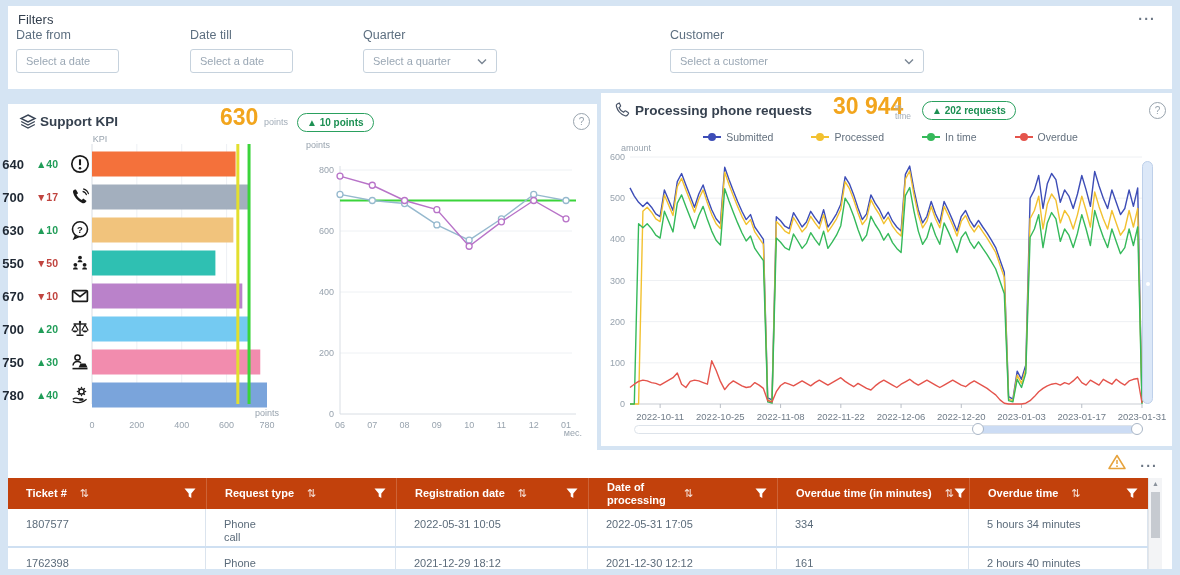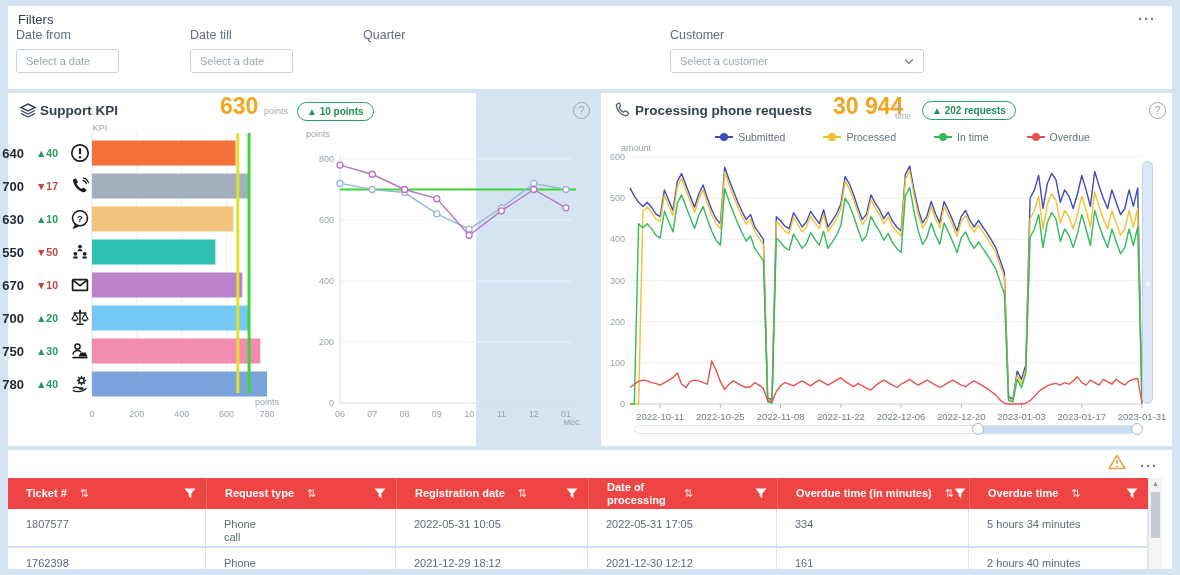--- a/index.html
+++ b/index.html
@@ -1,20 +1,20 @@
 <!DOCTYPE html>
 <html><head>
 <meta charset="utf-8">
 <style>
   html,body{margin:0;padding:0}
   body{width:1180px;height:575px;background:#d5e4f3;font-family:"Liberation Sans",sans-serif;overflow:hidden;position:relative}
   #page{position:absolute;inset:0}
   .card{position:absolute;background:#fff}
   #filters-card{left:8px;top:6px;width:1164px;height:83px}
-  #kpi-card{left:8px;top:93px;width:468px;height:353px}
+  #kpi-card{left:8px;top:104px;width:589px;height:353px}
   #req-card{left:601px;top:93px;width:571px;height:353px}
   #table-card{left:8px;top:450px;width:1164px;height:119px;overflow:hidden}
   .filters-title{position:absolute;left:10px;top:6px;font-size:13px;color:#333f4e}
   .dots{font-size:14px;font-weight:bold;color:#6b7684;letter-spacing:2px;line-height:14px;cursor:pointer}
   #filters-card .dots{position:absolute;right:16px;top:2px}
   .ffield{position:absolute}
   .f1{left:8px;top:22px}.f2{left:182px;top:22px}.f3{left:355px;top:22px}.f4{left:662px;top:22px}
   .flabel{font-size:12.5px;color:#5d6f80;margin-bottom:7px}
   .finput,.fselect{height:24px;border:1px solid #c6d2dd;border-radius:3px;font-size:11px;color:#9aa7b4;padding:0 9px;background:#fff;box-sizing:border-box;outline:none}
   .finput{width:103px}
@@ -30,32 +30,32 @@
   .badge{position:absolute;height:17px;border:1px solid #2aa05e;border-radius:10px;color:#1d9053;font-size:10px;font-weight:700;display:flex;align-items:center;padding:0 9px;background:#fff;white-space:nowrap}
   .qmark{position:absolute;width:15px;height:15px;border:1.2px solid #98a3ad;border-radius:50%;color:#98a3ad;font-size:10px;display:flex;align-items:center;justify-content:center;cursor:pointer}
   svg.chart{position:absolute;overflow:visible}
   .tick{font-size:9px;fill:#98a3ae}
   .tickd{font-size:9.5px;fill:#707c88}
   .kpi-row{position:absolute;left:0;width:82px;height:26px;display:flex;align-items:center;justify-content:flex-end;gap:12px}
   .kv{font-size:13px;font-weight:700;color:#1f2833}
   .kd{font-size:10.5px;font-weight:700}
   .kd.up{color:#209d58}.kd.down{color:#c0443f}
   .kic{width:20px;height:20px}
-  #legend{position:absolute;left:36px;top:38px;width:531px;display:flex;justify-content:center;gap:38px}
+  #legend{position:absolute;left:24px;top:38px;width:531px;display:flex;justify-content:center;gap:38px}
   .leg-item{display:flex;align-items:center;gap:5px;font-size:10.5px;color:#63707e}
   .leg-line{width:18px;height:2px;position:relative;display:inline-block}
   .leg-dot{position:absolute;left:5px;top:-3px;width:8px;height:8px;border-radius:50%}
   #hslider{position:absolute;left:33px;top:332px;width:502px;height:9px;background:#fff;border:1px solid #dde3ea;border-radius:5px;box-sizing:border-box}
   .hsel{position:absolute;left:343px;top:0;width:159px;height:7px;background:#ccdcf4;border-radius:4px}
   .hhandle{position:absolute;top:-3px;width:12px;height:12px;border-radius:50%;background:#fff;border:1px solid #a9b6c6;box-sizing:border-box}
   #vslider{position:absolute;left:541px;top:68px;width:11px;height:243px;background:#dce8f8;border:1px solid #bed0ea;border-radius:6px;box-sizing:border-box}
   .vdot{position:absolute;left:3px;top:120px;width:4px;height:4px;border-radius:50%;background:#fff}
   .tbl-topbar{position:absolute;right:14px;top:4px;display:flex;gap:14px;align-items:center}
   #tbl{position:absolute;left:0;top:28px;width:1140px}
-  .thead{display:flex;height:31px;background:#ef4444;color:#fff}
+  .thead{display:flex;height:31px;background:#c2410c;color:#fff}
   .th{display:flex;align-items:center;font-size:11px;font-weight:700;padding:0 10px 0 18px;box-sizing:border-box;border-left:1px solid rgba(255,255,255,.18)}
   .th:first-child{border-left:none}
   .th .lbl{line-height:1.15}
   .sort{margin-left:13px;font-size:11px;font-weight:400;opacity:.85;cursor:pointer}
   .funnelwrap{margin-left:auto;cursor:pointer;display:flex}
   .tr{display:flex;height:37px;background:#fff;border-bottom:2px solid #cfe0f2}
   .td{font-size:11px;color:#5b6b7a;display:flex;align-items:flex-start;padding:9px 10px 0 18px;box-sizing:border-box;border-right:1px solid #dbe4ee;line-height:1.2;overflow:hidden}
   .tbl-scroll{position:absolute;left:1140px;top:28px;width:14px;height:91px;background:#f3f4f6;border-left:1px solid #e2e5e9;box-sizing:border-box}
   .tbl-scroll-up{height:12px;font-size:7px;color:#8a929c;text-align:center;line-height:12px;cursor:pointer}
   .tbl-thumb{position:absolute;left:2px;top:14px;width:9px;height:46px;background:#c6cad0;cursor:pointer}
@@ -71,20 +71,26 @@
     <div class="ffield f1">
       <div class="flabel">Date from</div>
       <input class="finput" placeholder="Select a date" style="">
     </div>
     <div class="ffield f2">
       <div class="flabel">Date till</div>
       <input class="finput" placeholder="Select a date" style="">
     </div>
     <div class="ffield f3">
       <div class="flabel">Quarter</div>
+      <div class="fselect w134">
+        <span>Select a quarter</span>
+        <svg width="10" height="7" viewBox="0 0 10 7">
+            <polyline points="1,1.5 5,5.5 9,1.5" fill="none" stroke="#7a8694" stroke-width="1.4"></polyline>
+          </svg>
+      </div>
     </div>
     <div class="ffield f4">
       <div class="flabel">Customer</div>
       <div class="fselect w254">
         <span>Select a customer</span>
         <svg width="10" height="7" viewBox="0 0 10 7">
             <polyline points="1,1.5 5,5.5 9,1.5" fill="none" stroke="#7a8694" stroke-width="1.4"></polyline>
           </svg>
       </div>
     </div>

